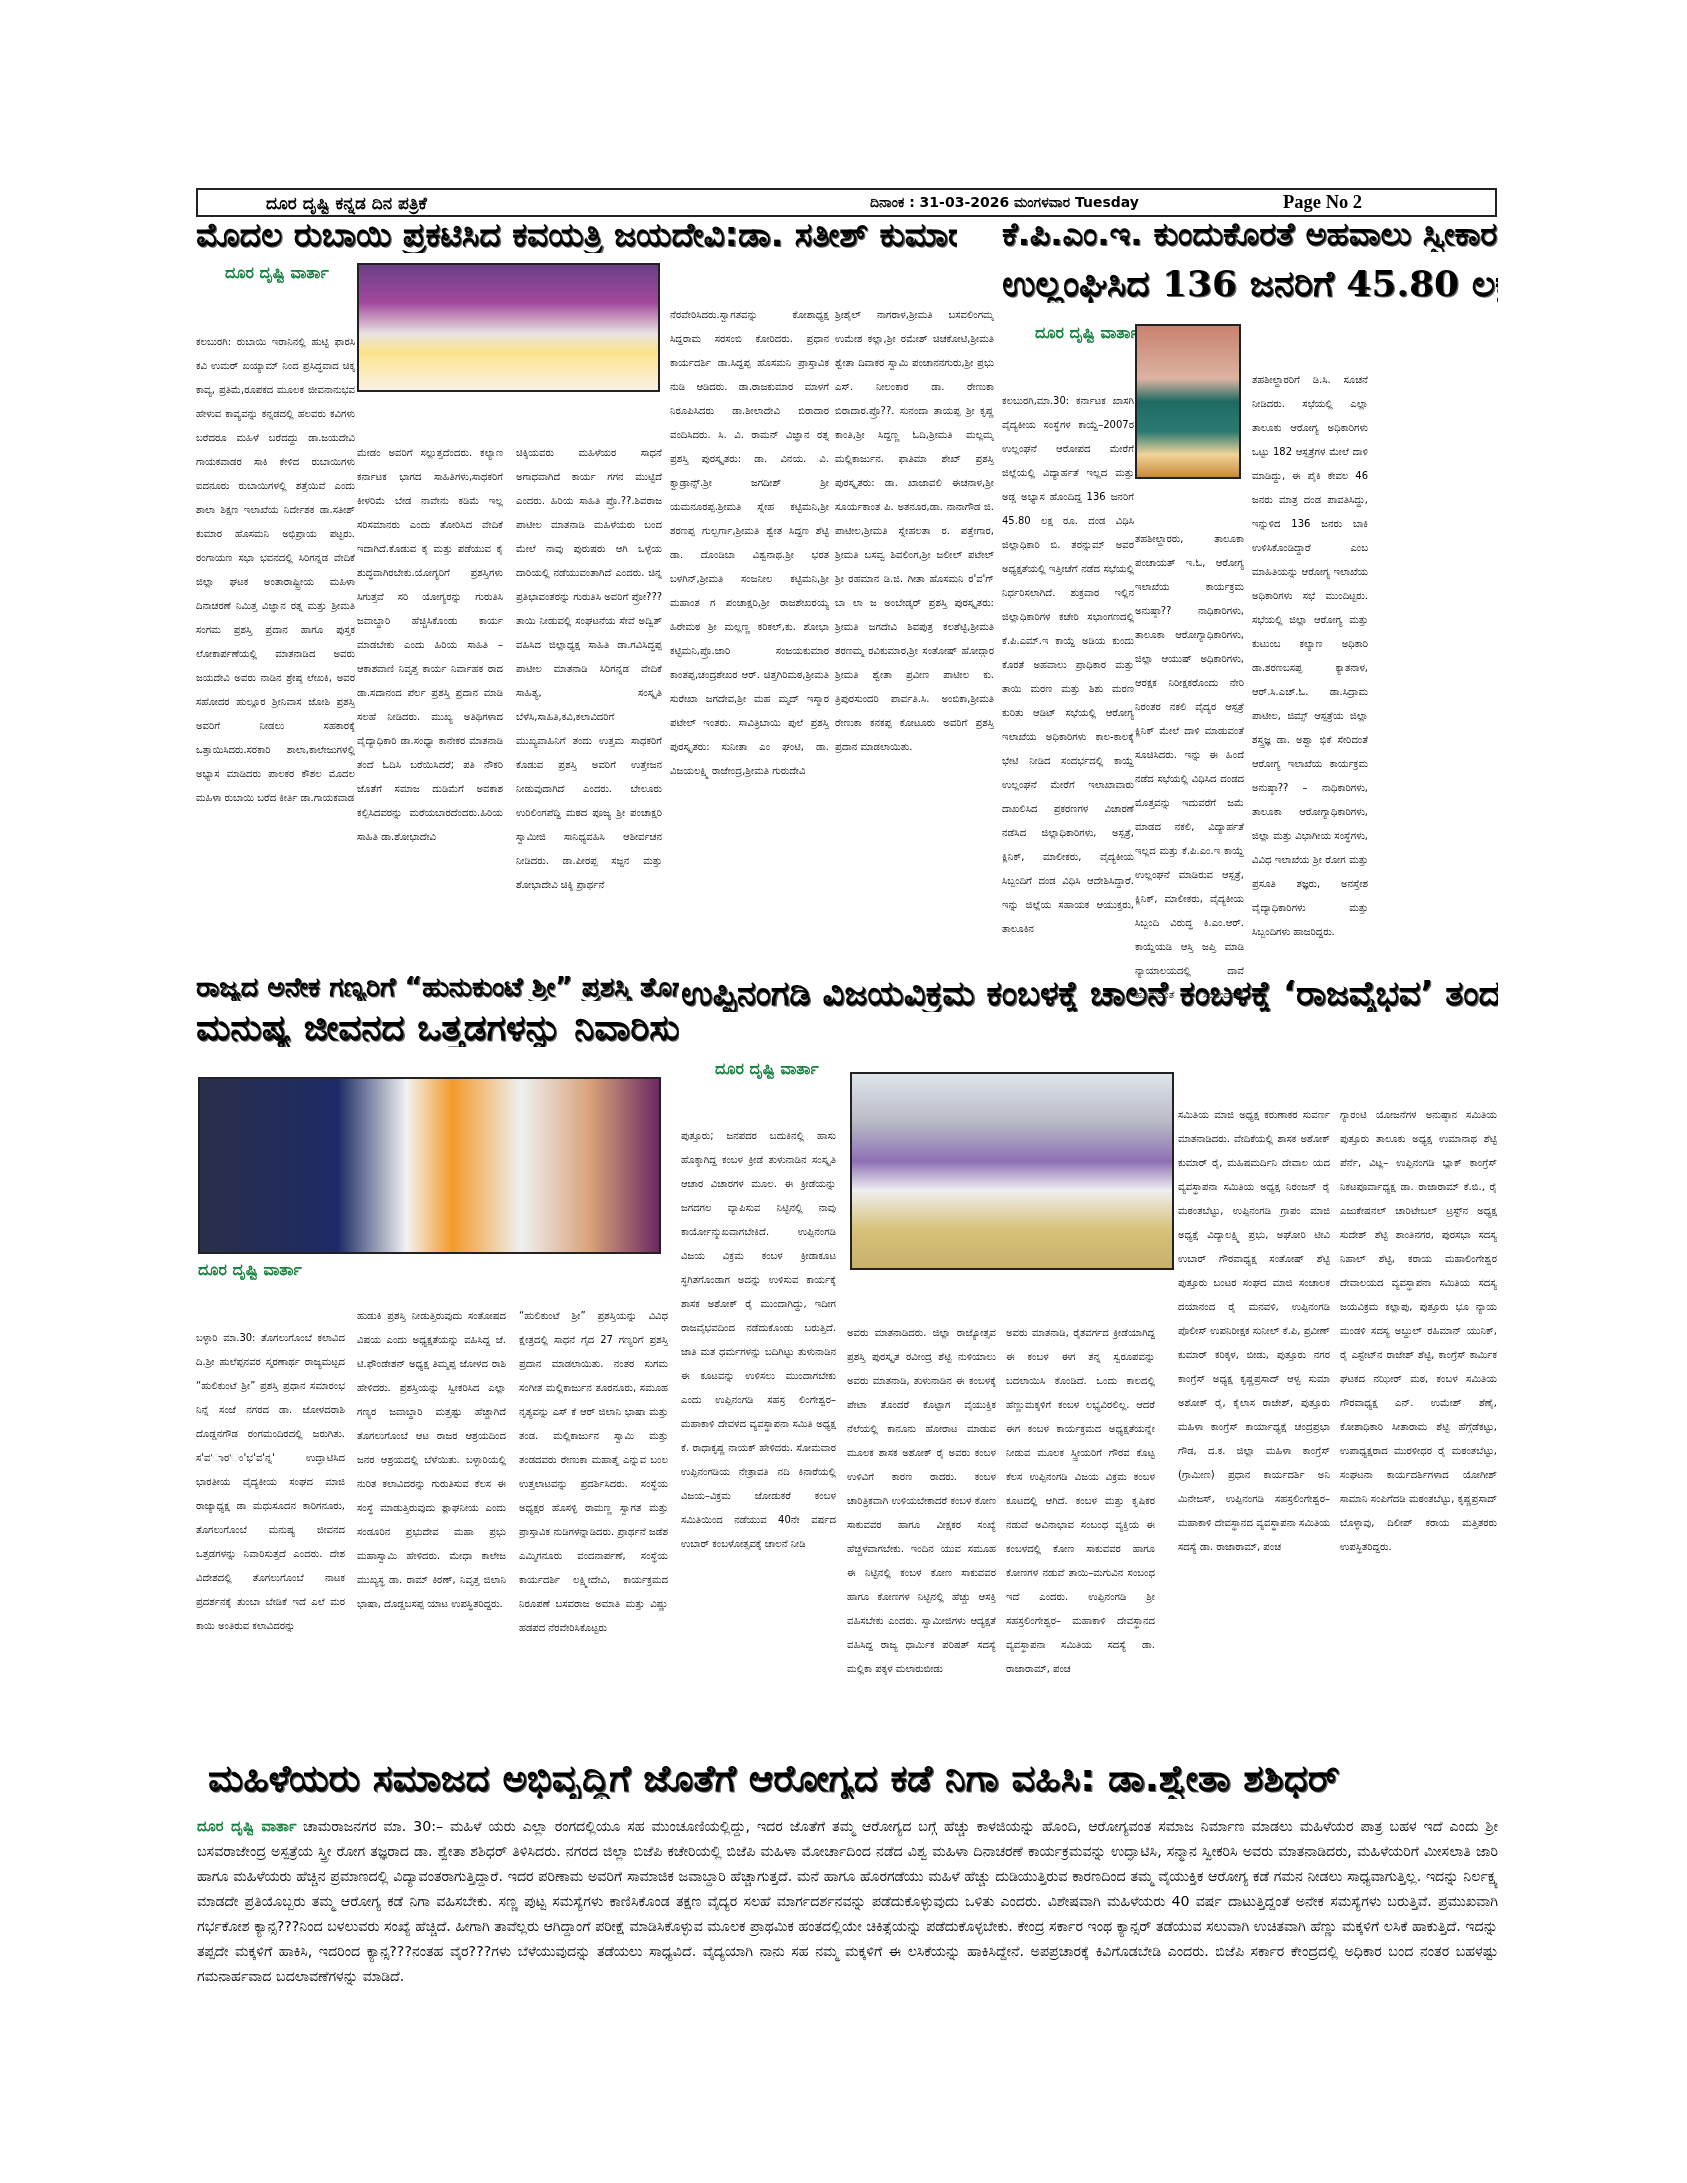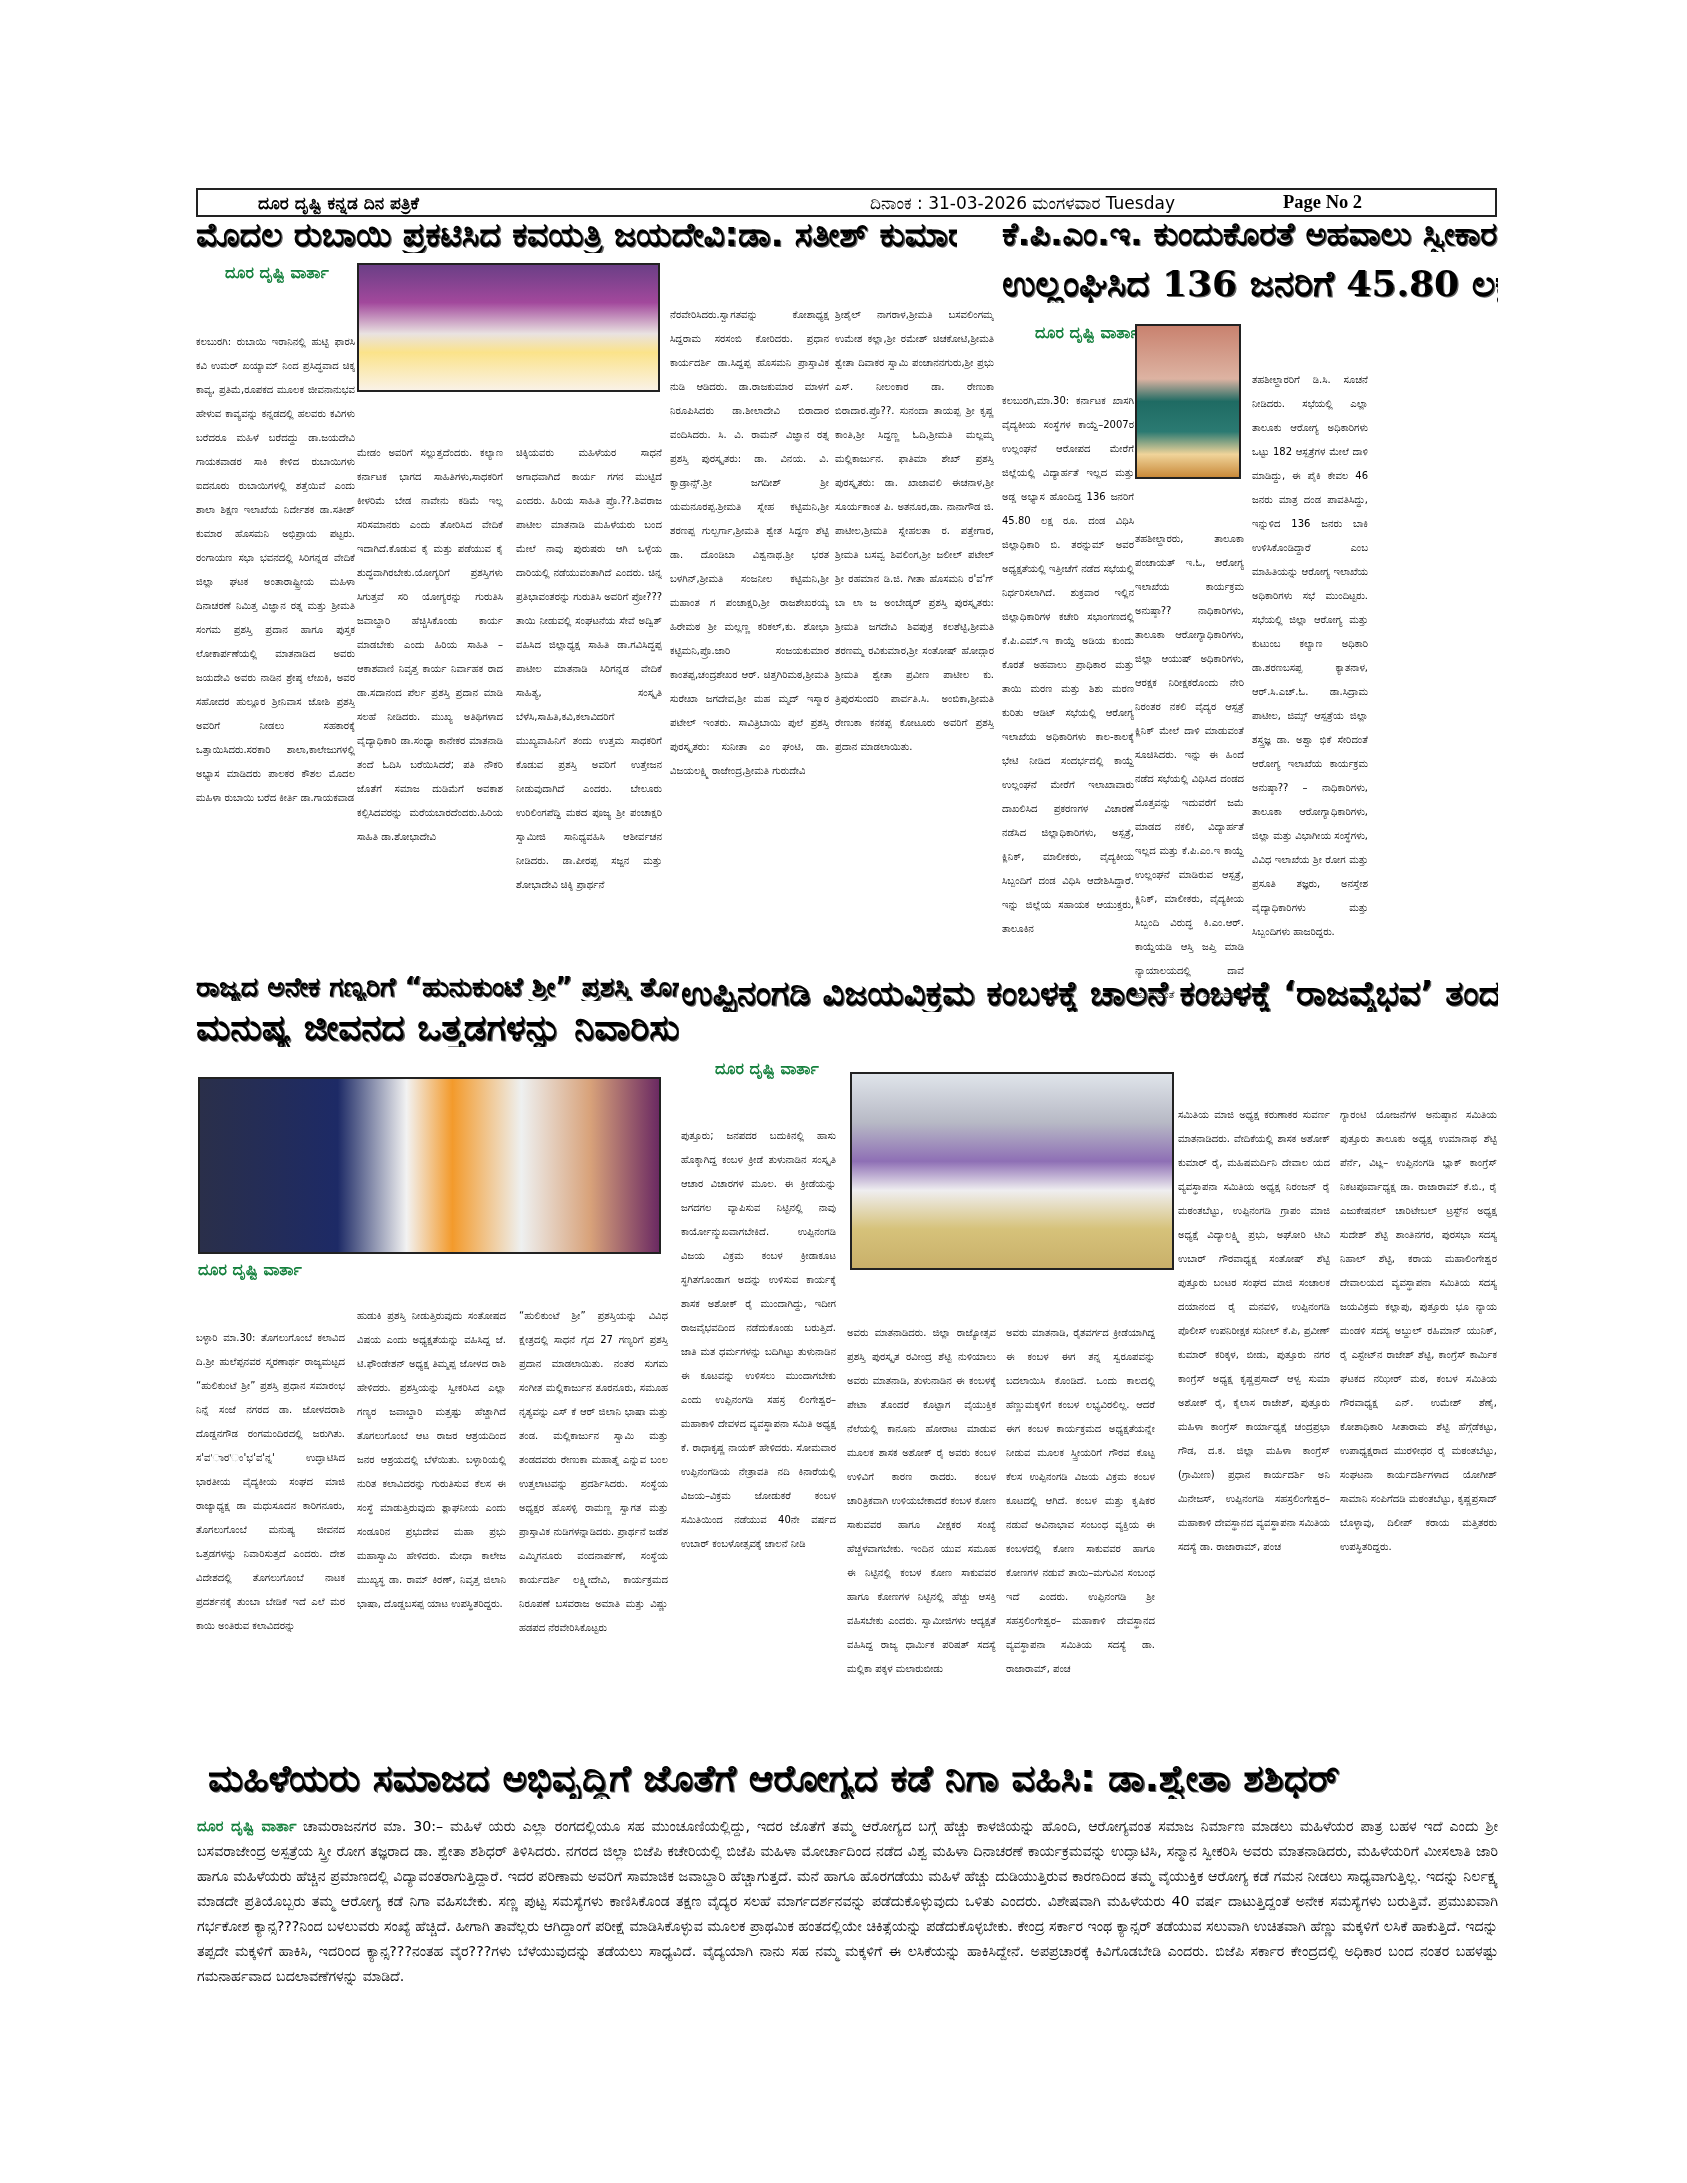--- a/index.html
+++ b/index.html
@@ -1,20 +1,20 @@
 <!DOCTYPE html>
 <html style="font-size:10.6px"><head>
 <meta charset="utf-8">
 <style>
   html,body{margin:0;padding:0;background:#fff;}
   body{width:1687px;height:2183px;position:relative;font-family:"DejaVu Sans",sans-serif;color:#000;overflow:hidden;}
   .abs{position:absolute;}
   .masthead{left:196px;top:188px;width:1301px;height:29px;border:2px solid #222;box-sizing:border-box;display:flex;align-items:center;}
-  .masthead .paper{position:absolute;left:60px;font-size:17px;font-weight:bold;}
-  .masthead .date{position:absolute;left:672px;font-size:17px;font-weight:normal;}
+  .masthead .paper{position:absolute;left:68px;font-size:17px;font-weight:bold;}
+  .masthead .date{position:absolute;left:672px;font-size:14px;font-weight:bold;}
   .masthead .page{position:absolute;left:1085px;font-family:Liberation Serif, serif;font-size:18.5px;font-weight:bold;}
   .hl{font-weight:bold;line-height:1.05;white-space:nowrap;overflow:hidden;text-shadow:1.3px 1.3px 0 #666;}
   .byline{color:#15803d;font-weight:bold;font-size:16px;white-space:nowrap;}
   .col{font-size:10px;line-height:24px;text-align:justify;overflow:hidden;word-break:break-word;margin-top:44px;}
   .photo{border:2px solid #222;box-sizing:border-box;overflow:hidden;}
   .ph-stage{background:linear-gradient(180deg,#6b3f86 0%,#a2489c 30%,#e9e2e1 55%,#fbe38a 70%,#faf2e6 100%);}
   .ph-official{background:linear-gradient(180deg,#c9826f 0%,#ddb3a2 35%,#1f6b63 50%,#2b7a72 70%,#f0d49a 85%,#c98a3a 100%);}
   .ph-award{background:linear-gradient(90deg,#2a2f4a 0%,#1d2a66 30%,#f2f2f2 45%,#f39a2b 55%,#eef0f0 70%,#d8a27a 85%,#6b2a62 100%);}
   .ph-kambala{background:linear-gradient(180deg,#dfe4ea 0%,#b7b9c5 25%,#8e6fb5 45%,#efeef0 60%,#d6c27a 80%,#c9b06a 100%);}
   .ph-label{position:absolute;left:0;right:0;bottom:4px;text-align:center;font-size:9.3px;color:#fff;text-shadow:0.7px 0.7px 1.3px #000;opacity:.0;}

